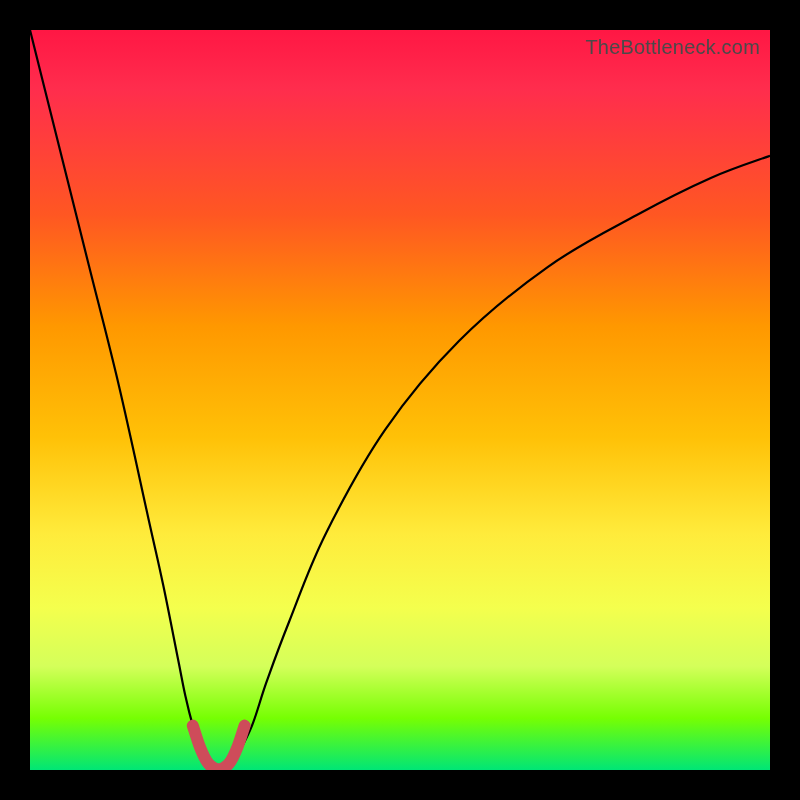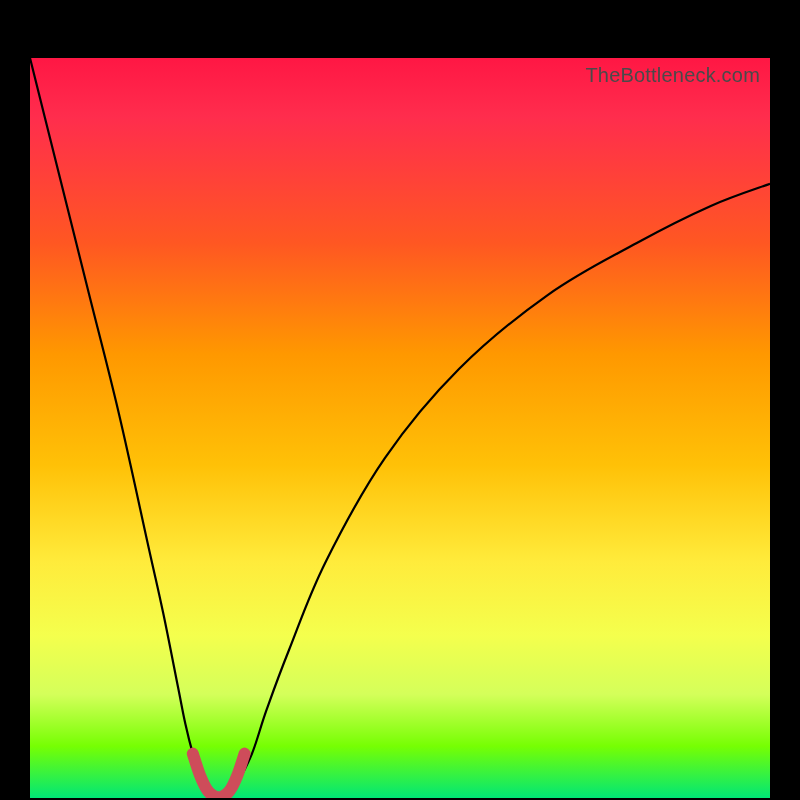--- a/index.html
+++ b/index.html
@@ -21,21 +21,20 @@
       #ff2d4d 8%,
       #ff5722 25%,
       #ff9800 40%,
       #ffc107 55%,
       #ffeb3b 68%,
       #f4ff4d 78%,
       #d4ff5a 86%,
       #76ff03 93%,
       #00e676 100%);
     overflow: hidden;
-    margin-top: 28px;
   }
   .watermark {
     position: absolute;
     top: 6px;
     right: 10px;
     color: #4a4a4a;
     font-size: 20px;
     font-weight: 500;
     letter-spacing: 0.2px;
     z-index: 5;

